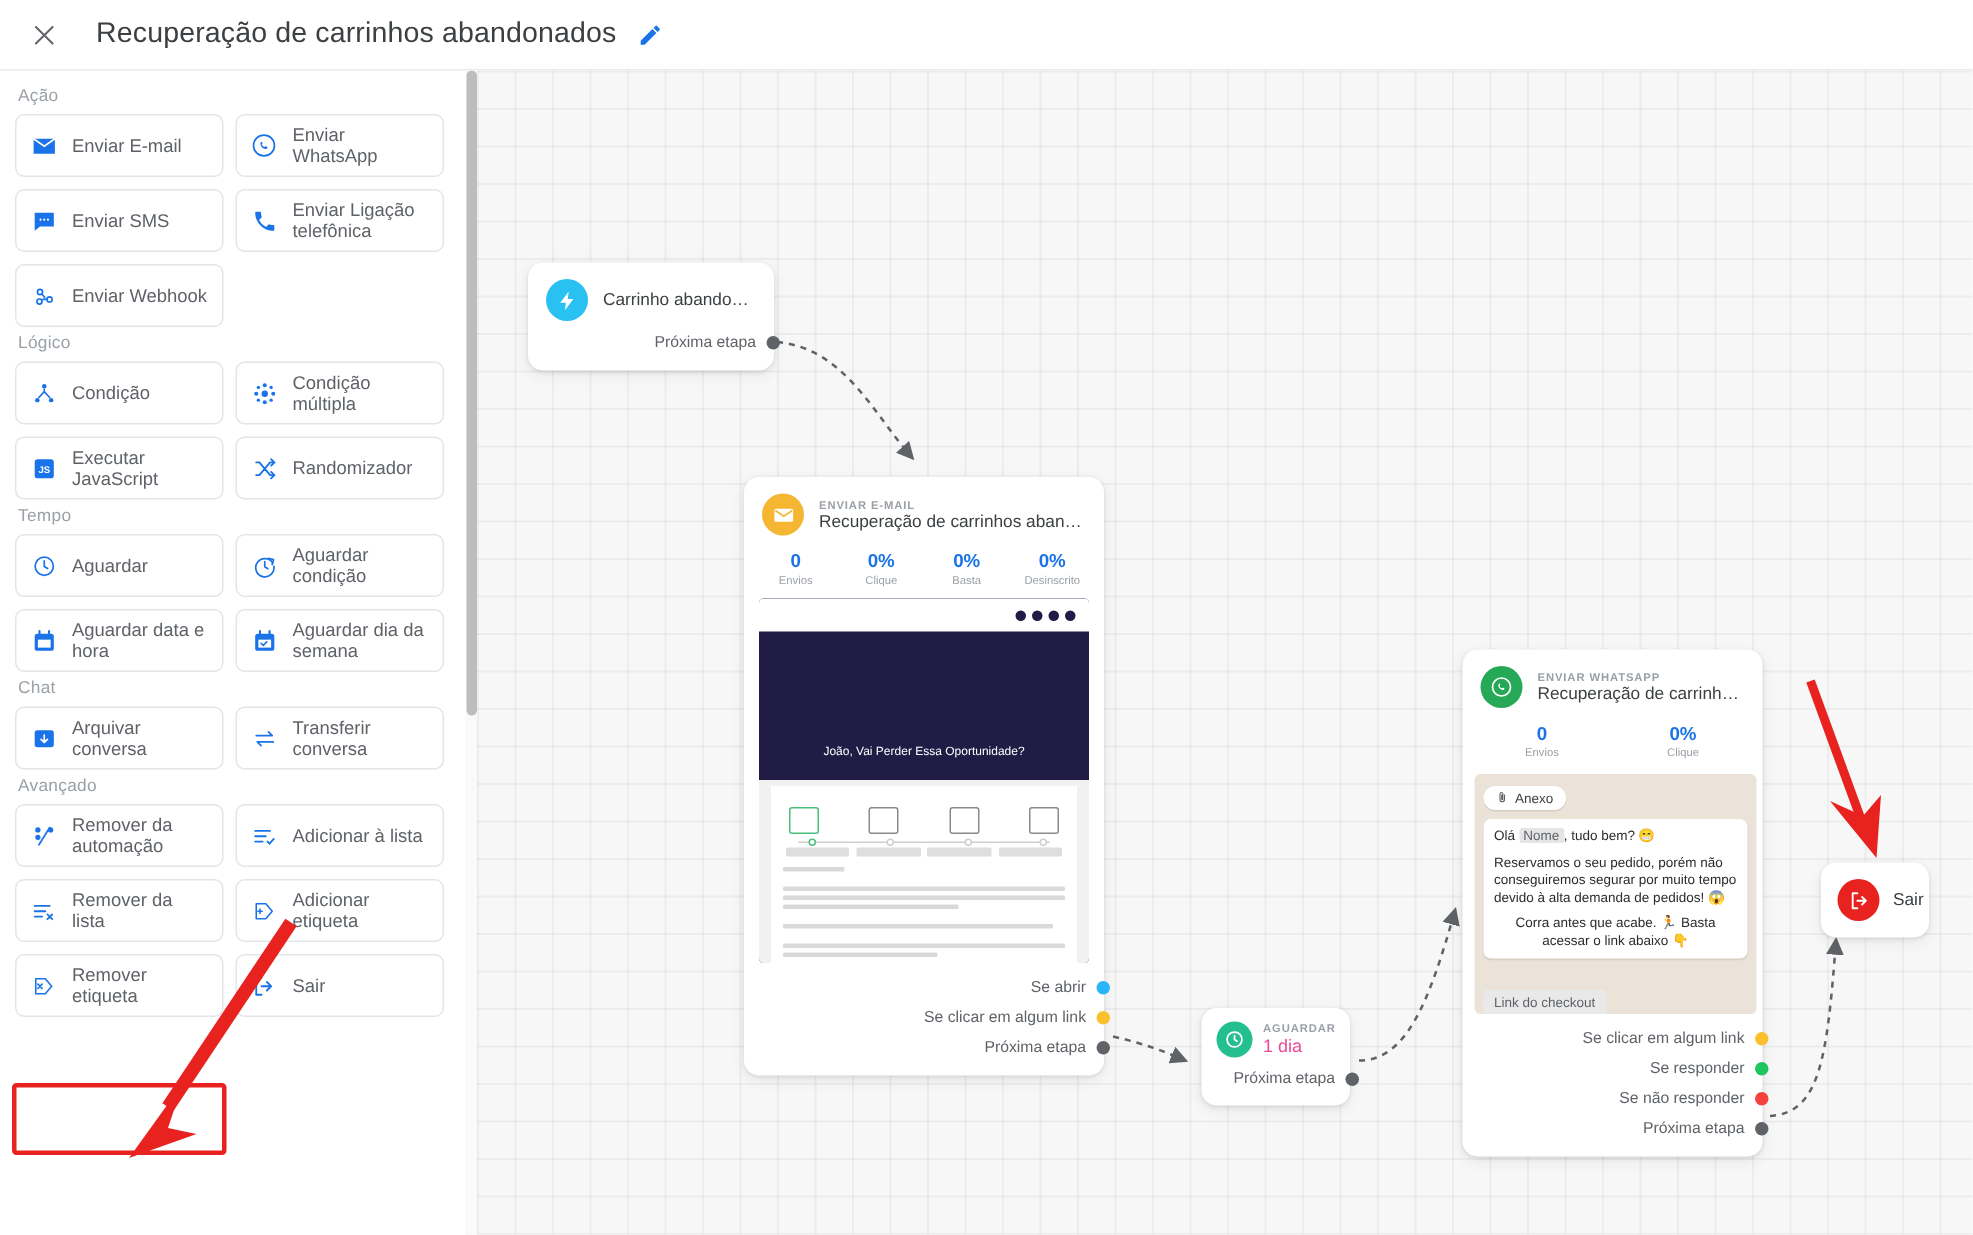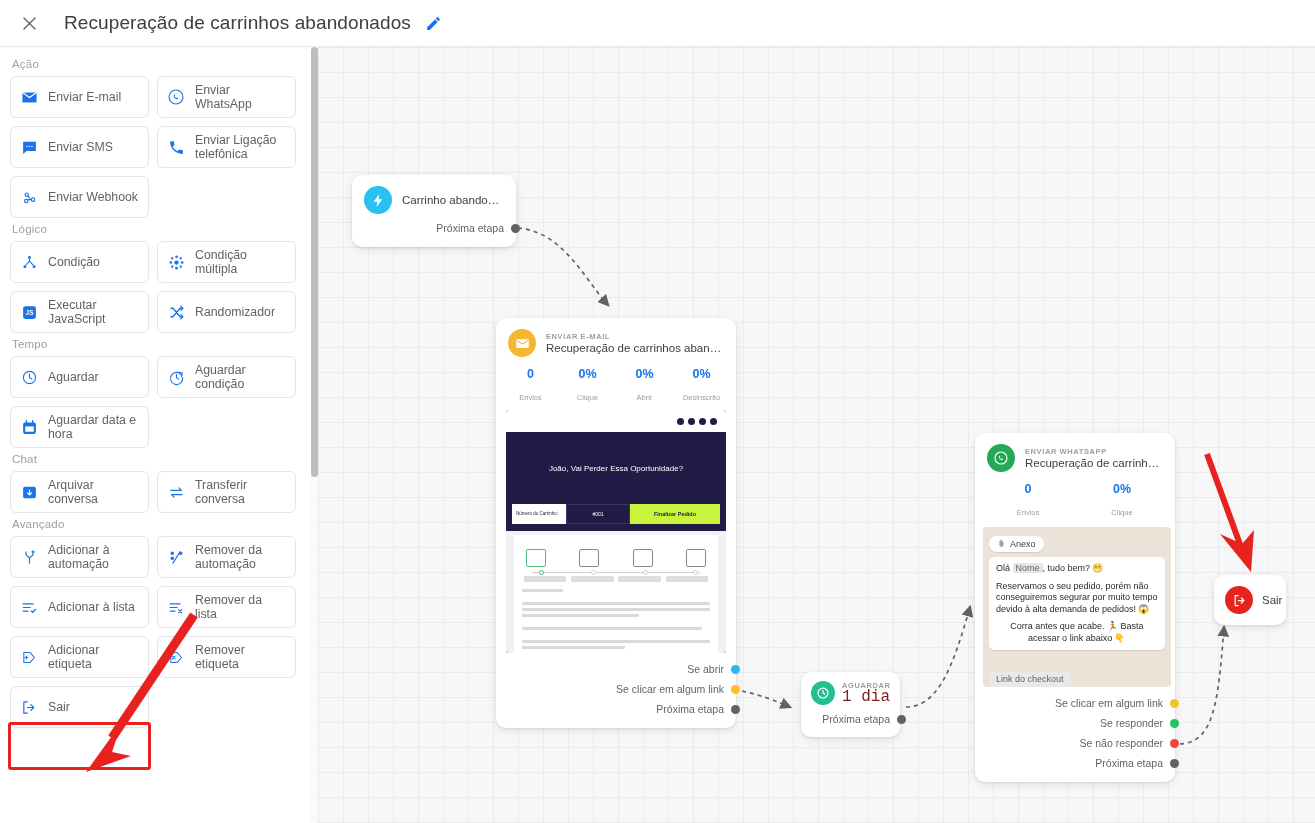--- a/index.html
+++ b/index.html
@@ -72,45 +72,45 @@
   .edges { position: absolute; left: 0; top: 0; width: 997px; height: 776px; pointer-events: none; }
 
   .node {
     position: absolute; background: #fff; border-radius: 10px;
     box-shadow: 0 1px 3px rgba(0,0,0,.10), 0 3px 10px rgba(0,0,0,.07);
   }
   .node-head { display: flex; align-items: center; gap: 10px; padding: 11px 12px 6px 12px; }
   .node-ic { width: 28px; height: 28px; min-width:28px; border-radius: 50%; display: flex; align-items: center; justify-content: center; }
   .node-kicker { font-size: 7.5px; font-weight: bold; letter-spacing: .6px; color: #9aa0a6; text-transform: uppercase; }
   .node-title { font-size: 11.5px; color: #3c4043; line-height: 14px; white-space: nowrap; overflow: hidden; text-overflow: ellipsis; }
-  .node-sub { font-size: 16px; color: #7f1d1d; line-height: 15px; font-family: Liberation Mono, monospace; }
+  .node-sub { font-size: 12px; color: #ec4899; line-height: 15px; }
 
   .stats { display: flex; padding: 4px 6px 8px 6px; }
   .stat { flex: 1; text-align: center; }
   .stat .v { font-size: 12.5px; color: #1a73e8; font-weight: bold; line-height: 15px; }
-  .stat .k { font-size: 7.5px; color: #9aa0a6; margin-top: 11px; }
+  .stat .k { font-size: 7.5px; color: #9aa0a6; margin-top: 0; }
 
   .ports { padding: 0 12px 9px 12px; }
   .port { display: flex; align-items: center; justify-content: flex-end; gap: 7px; height: 20px; position: relative; }
   .port .pl { font-size: 10.5px; color: #5f6368; }
   .port .pd { width: 9px; height: 9px; border-radius: 50%; position: absolute; right: -16px; }
 
   
   #node-trigger { left: 34px; top: 128px; width: 164px; }
   #node-trigger .node-head { padding-bottom: 4px; }
 
   
   #node-email { left: 178px; top: 271px; width: 240px; }
   .mail-preview {
     margin: 0 10px 6px 10px; background: #201c46; border-radius: 3px; overflow: hidden;
     height: 243px; position: relative;
   }
   .mp-white { background: #fff; height: 22px; display: flex; align-items: center; justify-content: flex-end; padding-right: 9px; gap: 4px; }
   .mp-soc { width: 7px; height: 7px; border-radius: 50%; background: #201c46; }
-  .mp-hero { height: 72px; display: flex; align-items: center; justify-content: center; padding: 0 14px; }
+  .mp-hero { height: 72px; display: flex; align-items: center; justify-content: center; padding: 0 14px; margin-top: 43px; }
   .mp-hero span { color: #fff; font-size: 8px; text-align: center; }
   .mp-bar { display: flex; height: 20px; margin: 0 6px; }
   .mp-bar .c1 { flex: 0 0 54px; background:#fff; color: #201c46; font-size: 4.5px; display:flex; align-items:center; padding-left:4px; line-height:5.5px;}
   .mp-bar .c2 { flex: 0 0 64px; background: #201c46; color: #fff; font-size: 5px; display: flex; align-items: center; justify-content: center; border:1px solid #3a3566;}
   .mp-bar .c3 { flex: 1; background: #c8f53c; color: #201c46; font-size: 5.5px; font-weight:bold; display: flex; align-items: center; justify-content: center; }
   .mp-body { background: #f1f1f1; position: absolute; left: 0; right: 0; bottom: 0; top: 121px; padding: 4px 8px 0 8px;}
   .mp-card { background:#fff; height:100%; padding:6px 8px; }
   .mp-steps { display: flex; justify-content: space-between; align-items: flex-end; height: 26px; padding: 0 4px;}
   .mp-step-ic { width: 20px; height: 18px; border: 1.4px solid #49c17a; border-radius: 2px; }
   .mp-line { height: 1px; background: #cfcfcf; margin: 5px 10px 3px 10px; position: relative; }
@@ -298,20 +298,31 @@
     <div class="card">
       <span class="ic">
         <svg width="17" height="17" viewBox="0 0 24 24">
             <rect x="3" y="5" width="18" height="16" rx="2.5" fill="#1a73e8"></rect>
             <rect x="6" y="10.5" width="12" height="7.5" fill="#fff"></rect>
             <path d="M7.5 2.5v4M16.5 2.5v4" stroke="#1a73e8" stroke-width="2" stroke-linecap="round"></path>
           </svg>
       </span>
       <span class="lbl">Aguardar data e hora</span>
     </div>
+    <div class="card">
+      <span class="ic">
+        <svg width="17" height="17" viewBox="0 0 24 24">
+            <rect x="3" y="5" width="18" height="16" rx="2.5" fill="#1a73e8"></rect>
+            <rect x="6" y="10.5" width="12" height="7.5" fill="#fff"></rect>
+            <path d="M8.6 14l2 2 3.2-3.4" stroke="#1a73e8" stroke-width="1.5" fill="none" stroke-linecap="round" stroke-linejoin="round"></path>
+            <path d="M7.5 2.5v4M16.5 2.5v4" stroke="#1a73e8" stroke-width="2" stroke-linecap="round"></path>
+          </svg>
+      </span>
+      <span class="lbl">Aguardar dia da semana</span>
+    </div>
   </div>
 
   <div class="group-label">Chat</div>
   <div class="grid">
     <div class="card">
       <span class="ic">
         <svg width="17" height="17" viewBox="0 0 24 24">
             <rect x="3" y="4" width="18" height="16" rx="2.5" fill="#1a73e8"></rect>
             <path d="M12 8.5v7M12 15.5l-3-3M12 15.5l3-3" stroke="#fff" stroke-width="1.6" fill="none" stroke-linecap="round"></path>
           </svg>
@@ -323,29 +334,20 @@
         <svg width="17" height="17" viewBox="0 0 24 24" fill="none" stroke="#1a73e8" stroke-width="1.7" stroke-linecap="round" stroke-linejoin="round">
             <path d="M4 9h15l-3.5-3.5M20 15H5l3.5 3.5"></path>
           </svg>
       </span>
       <span class="lbl">Transferir conversa</span>
     </div>
   </div>
 
   <div class="group-label">Avançado</div>
   <div class="grid">
-    <div class="card">
-      <span class="ic">
-        <svg width="17" height="17" viewBox="0 0 24 24" fill="none" stroke="#1a73e8" stroke-width="1.6" stroke-linecap="round">
-            <path d="M12 20v-7M12 13L7 8V4M12 13l5-5V4"></path>
-            <path d="M17 2.5v3M15.5 4h3"></path>
-          </svg>
-      </span>
-      <span class="lbl">Adicionar à automação</span>
-    </div>
     <div class="card">
       <span class="ic">
         <svg width="17" height="17" viewBox="0 0 24 24" fill="none" stroke="#1a73e8" stroke-width="1.6" stroke-linecap="round">
             <path d="M7 20l10-16"></path>
             <circle cx="6" cy="6" r="1.7" fill="#1a73e8"></circle>
             <circle cx="18" cy="6" r="1.7" fill="#1a73e8"></circle>
             <circle cx="6" cy="13" r="1.7" fill="#1a73e8"></circle>
           </svg>
       </span>
       <span class="lbl">Remover da automação</span>
@@ -458,21 +460,21 @@
       <div class="stat">
         <div class="v">0</div>
         <div class="k">Envios</div>
       </div>
       <div class="stat">
         <div class="v">0%</div>
         <div class="k">Clique</div>
       </div>
       <div class="stat">
         <div class="v">0%</div>
-        <div class="k">Abrir</div>
+        <div class="k">Basta</div>
       </div>
       <div class="stat">
         <div class="v">0%</div>
         <div class="k">Desinscrito</div>
       </div>
     </div>
 
     <div class="mail-preview">
       <div class="mp-white">
         <span class="mp-soc"></span>

